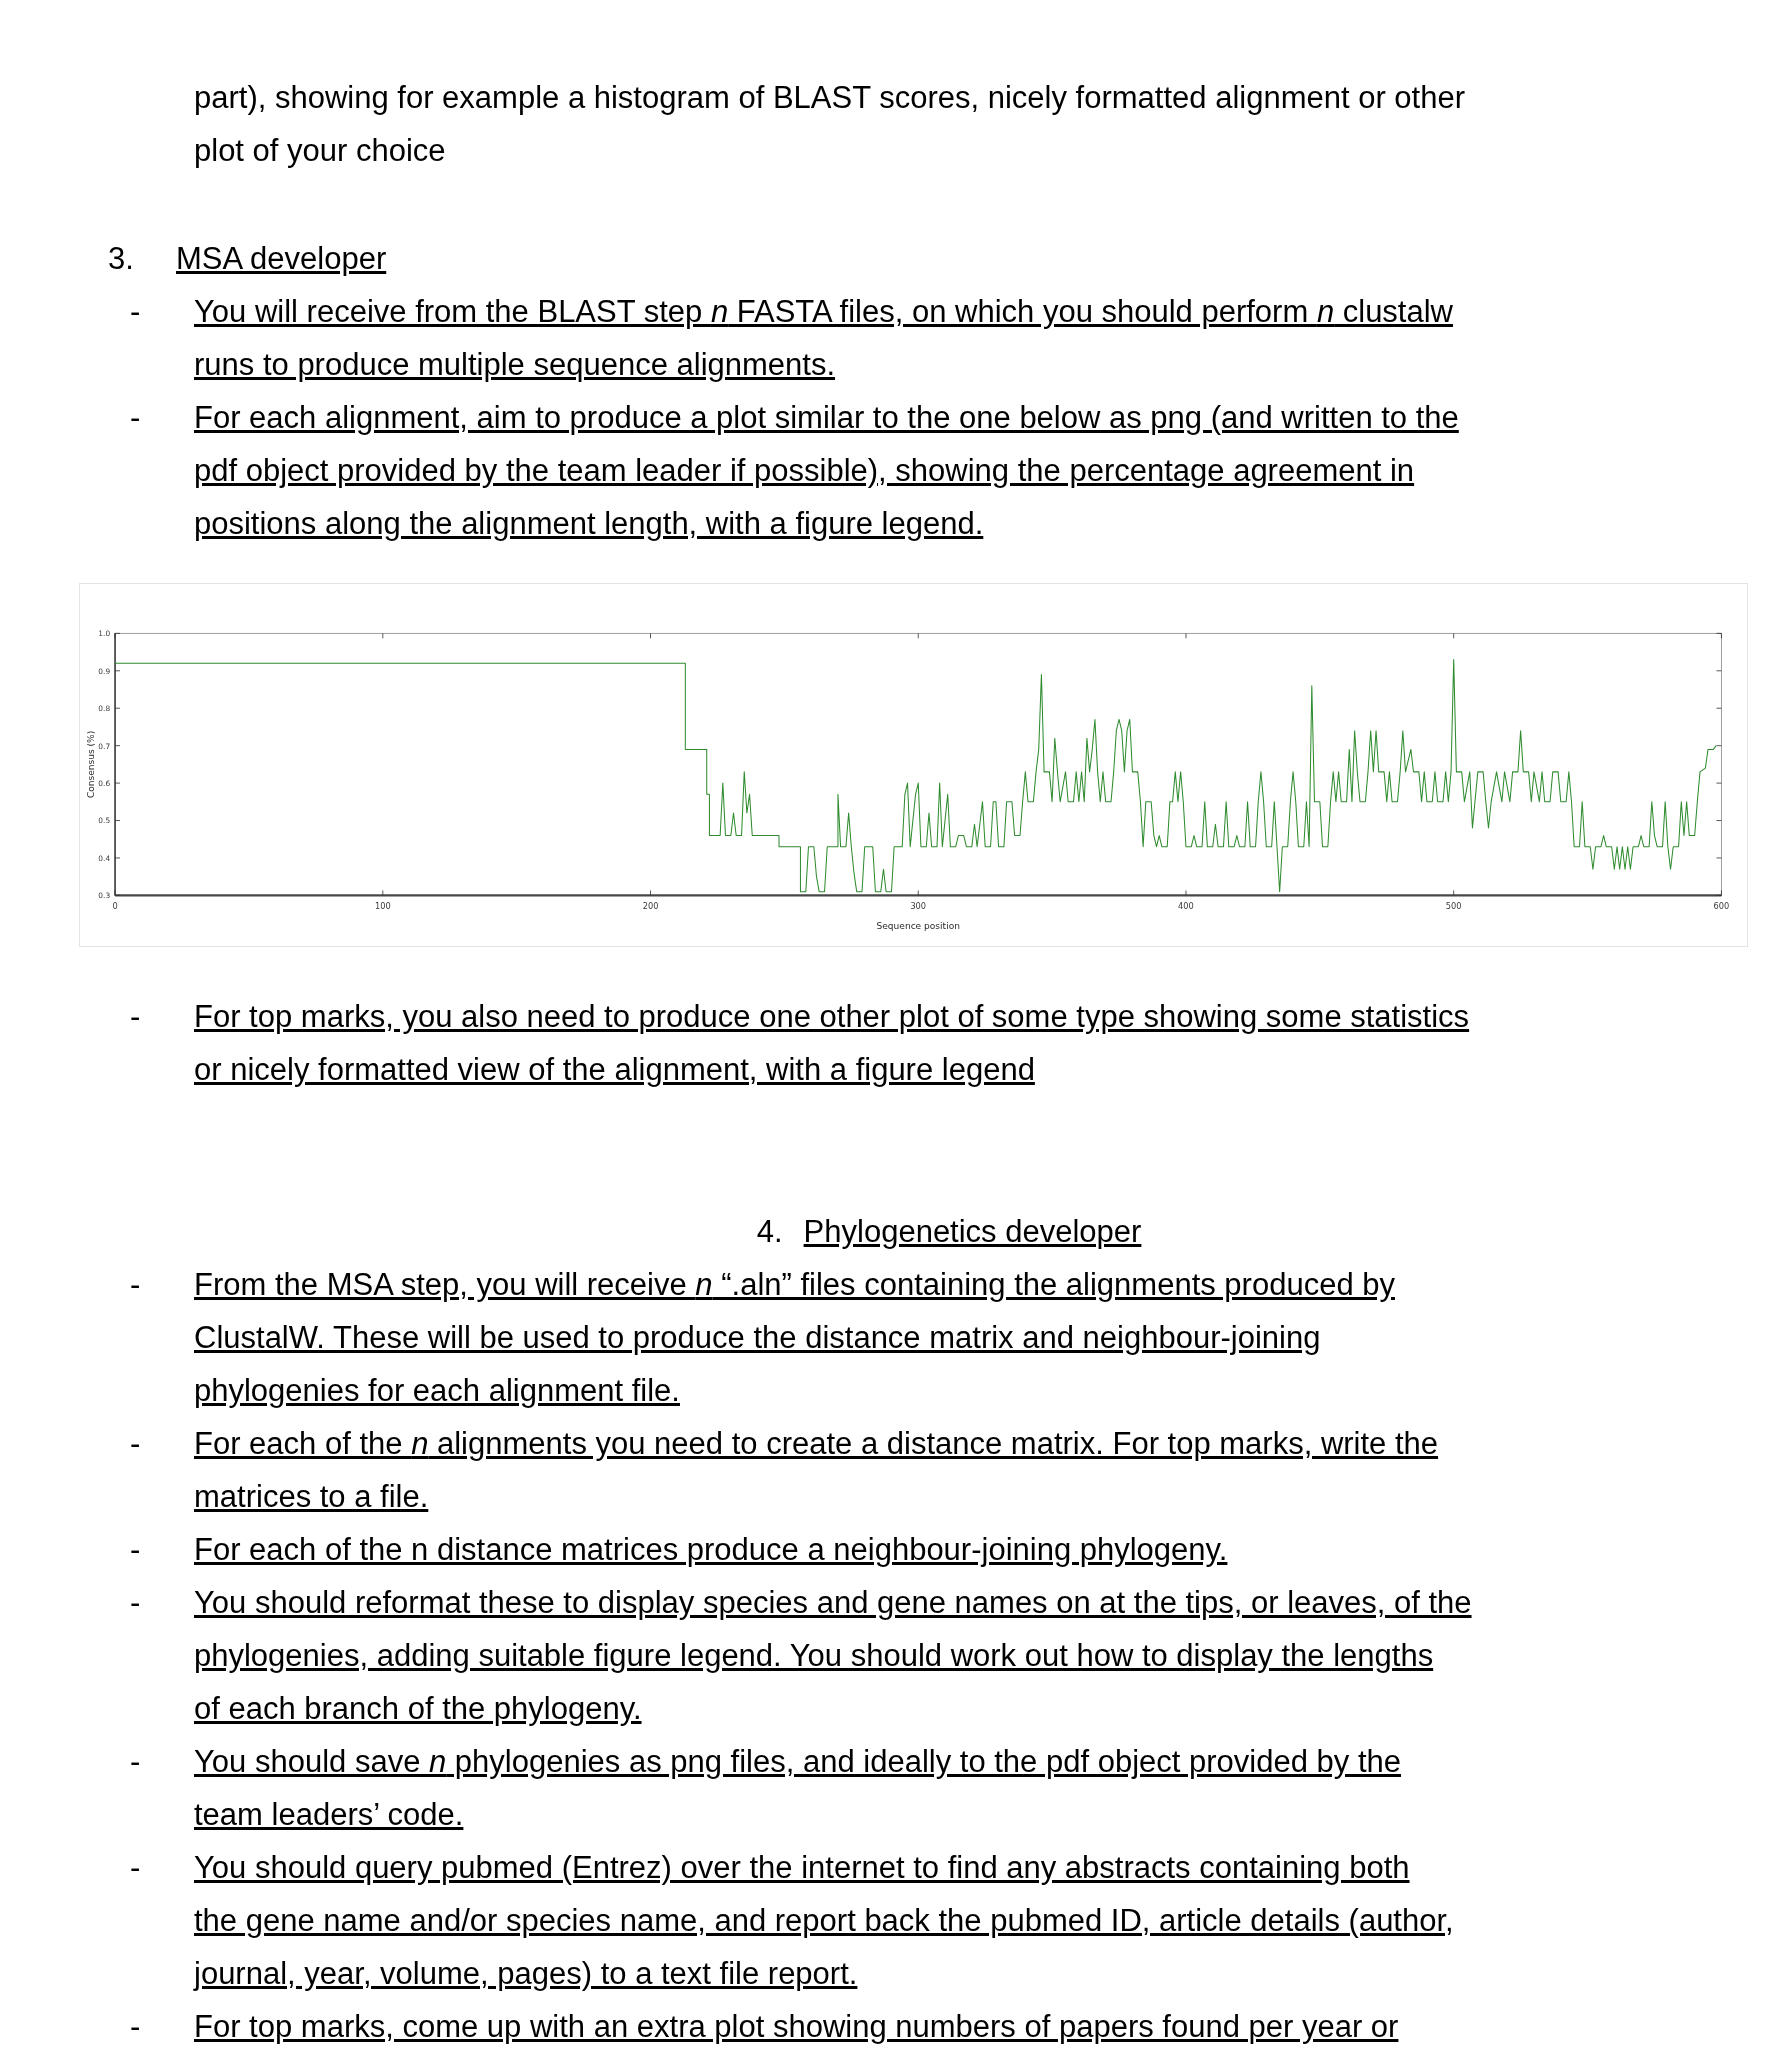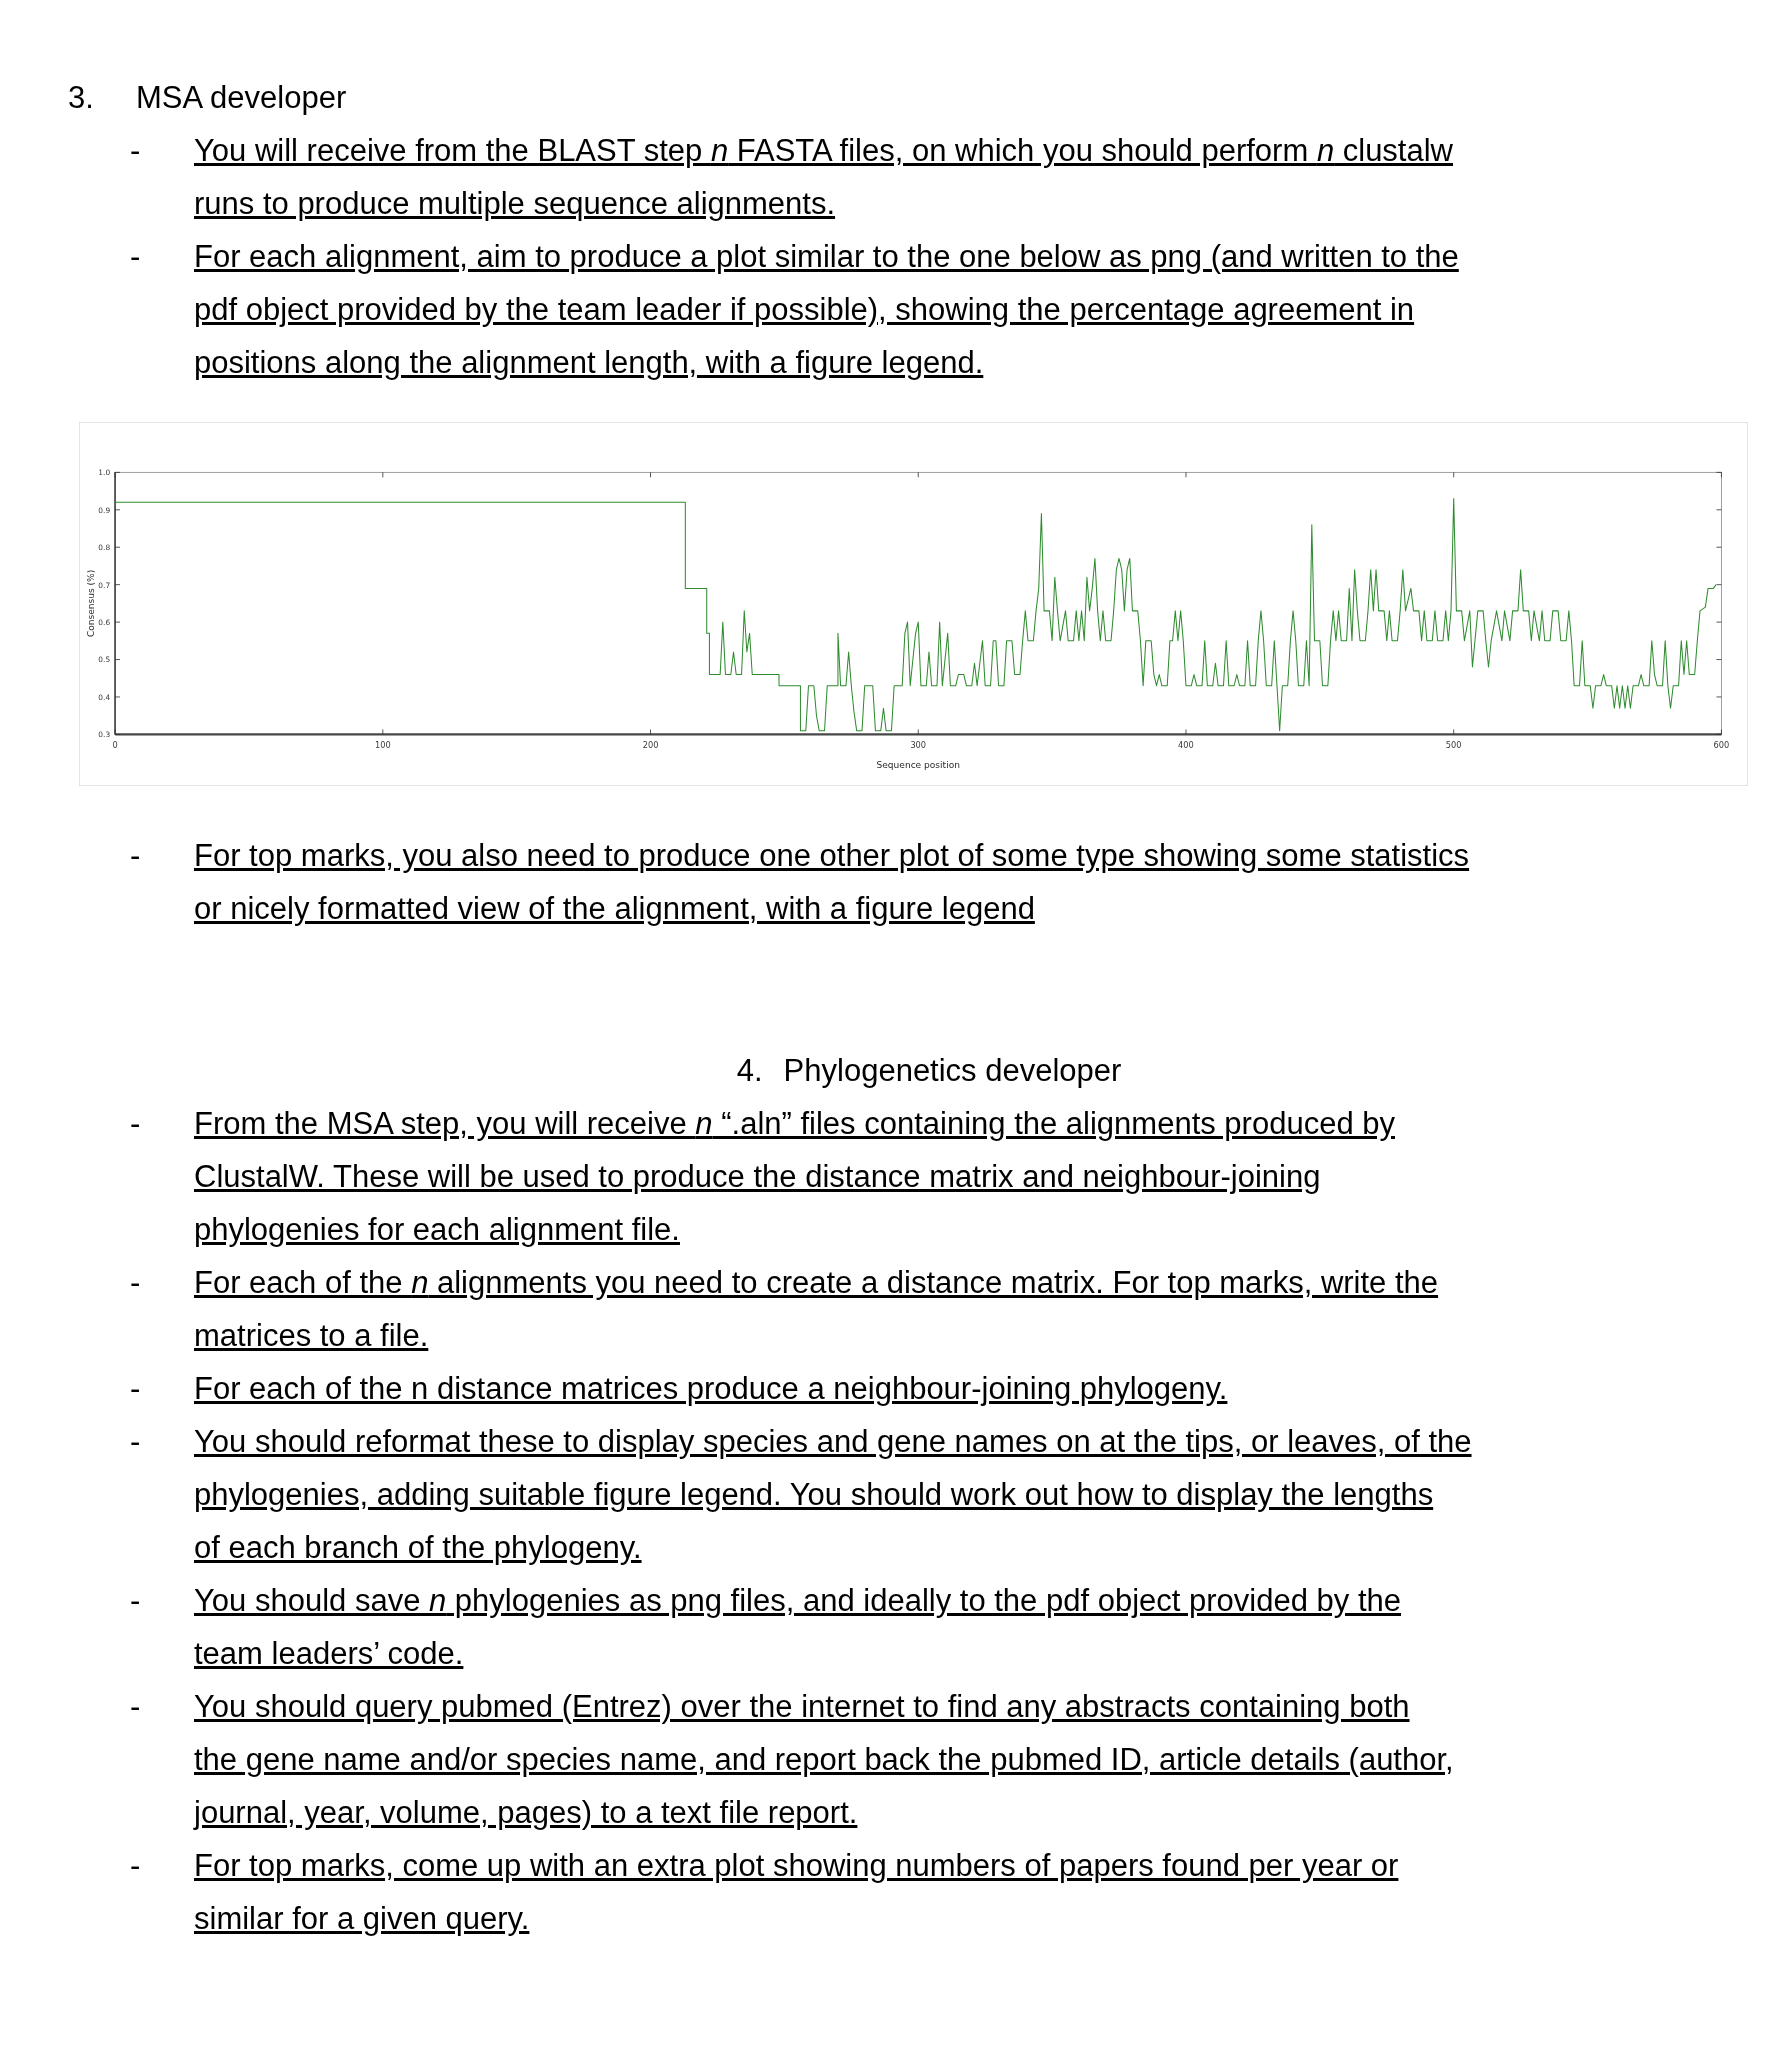--- a/index.html
+++ b/index.html
@@ -4,40 +4,42 @@
 <style>
   html,body{margin:0;padding:0;}
   body{
     width:1769px;height:2124px;background:#ffffff;color:#000;
     font-family:"Liberation Sans",sans-serif;
     font-size:31px;line-height:53px;
     overflow:hidden;
   }
   .page{width:1769px;height:2124px;padding-top:71px;box-sizing:border-box;}
   .intro{margin:0 0 55px 194px;width:1537px;white-space:pre-line;}
-  .sec-header{margin-left:68px;}
+  .sec-header{margin-left:108px;text-decoration:underline;}
   .sec-num{display:inline-block;width:68px;}
   .bullet{display:flex;margin-left:130px;}
   .dash{flex:0 0 64px;}
   .btext{width:1512px;white-space:pre-line;text-decoration:underline;}
   .fig{
     margin:33px 0 43px 79px;
     width:1669px;height:364px;
     border:0.4px solid #e3e3e3;box-sizing:border-box;
     background:#ffffff;
   }
   .fig svg{display:block;width:100%;height:100%;}
   .sec4{margin-top:109px;text-align:center;}
   i{font-style:italic;}
 </style>
 </head>
 <body>
 
 <div class="page">
 
+  <div class="intro">part), showing for example a histogram of BLAST scores, nicely formatted alignment or other
+plot of your choice</div>
 
   <div class="sec-header">
     <span class="sec-num">3.</span><span>MSA developer</span>
   </div>
 
   <div class="bullet">
     <span class="dash">-</span>
     <span class="btext">You will receive from the BLAST step <i>n</i> FASTA files, on which you should perform <i>n</i> clustalw<br>runs to produce multiple sequence alignments.</span>
   </div>
 

